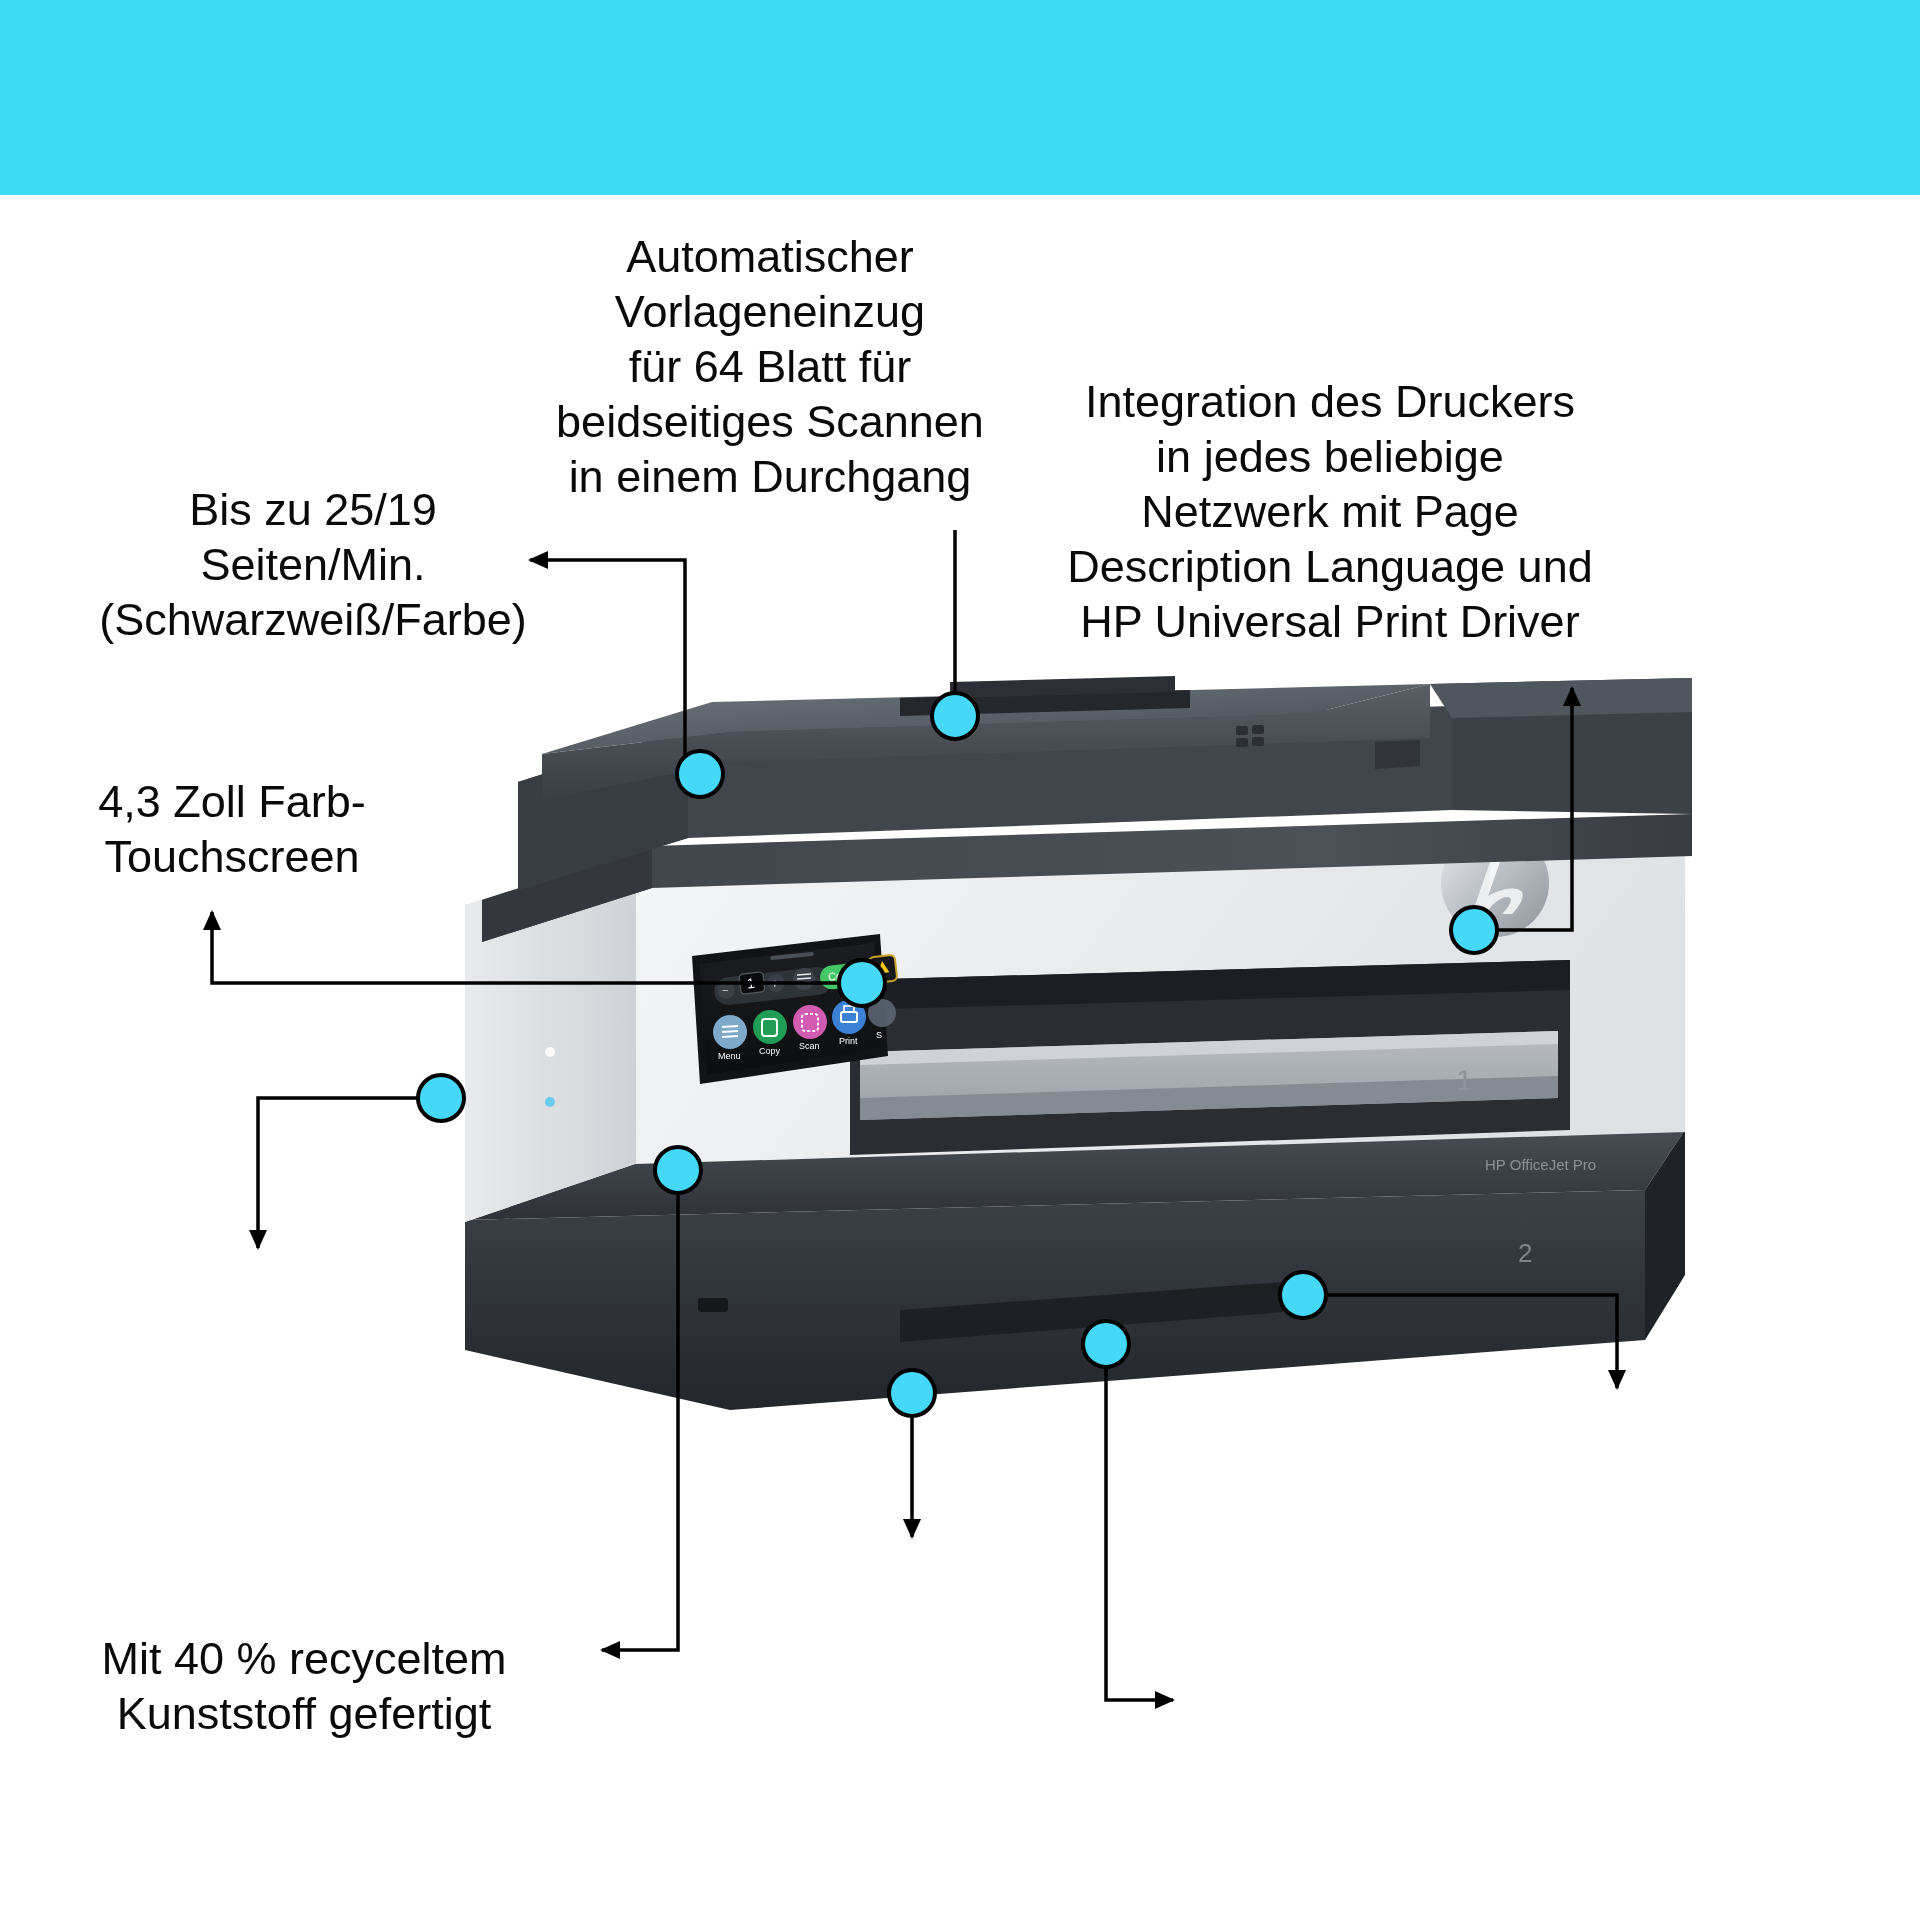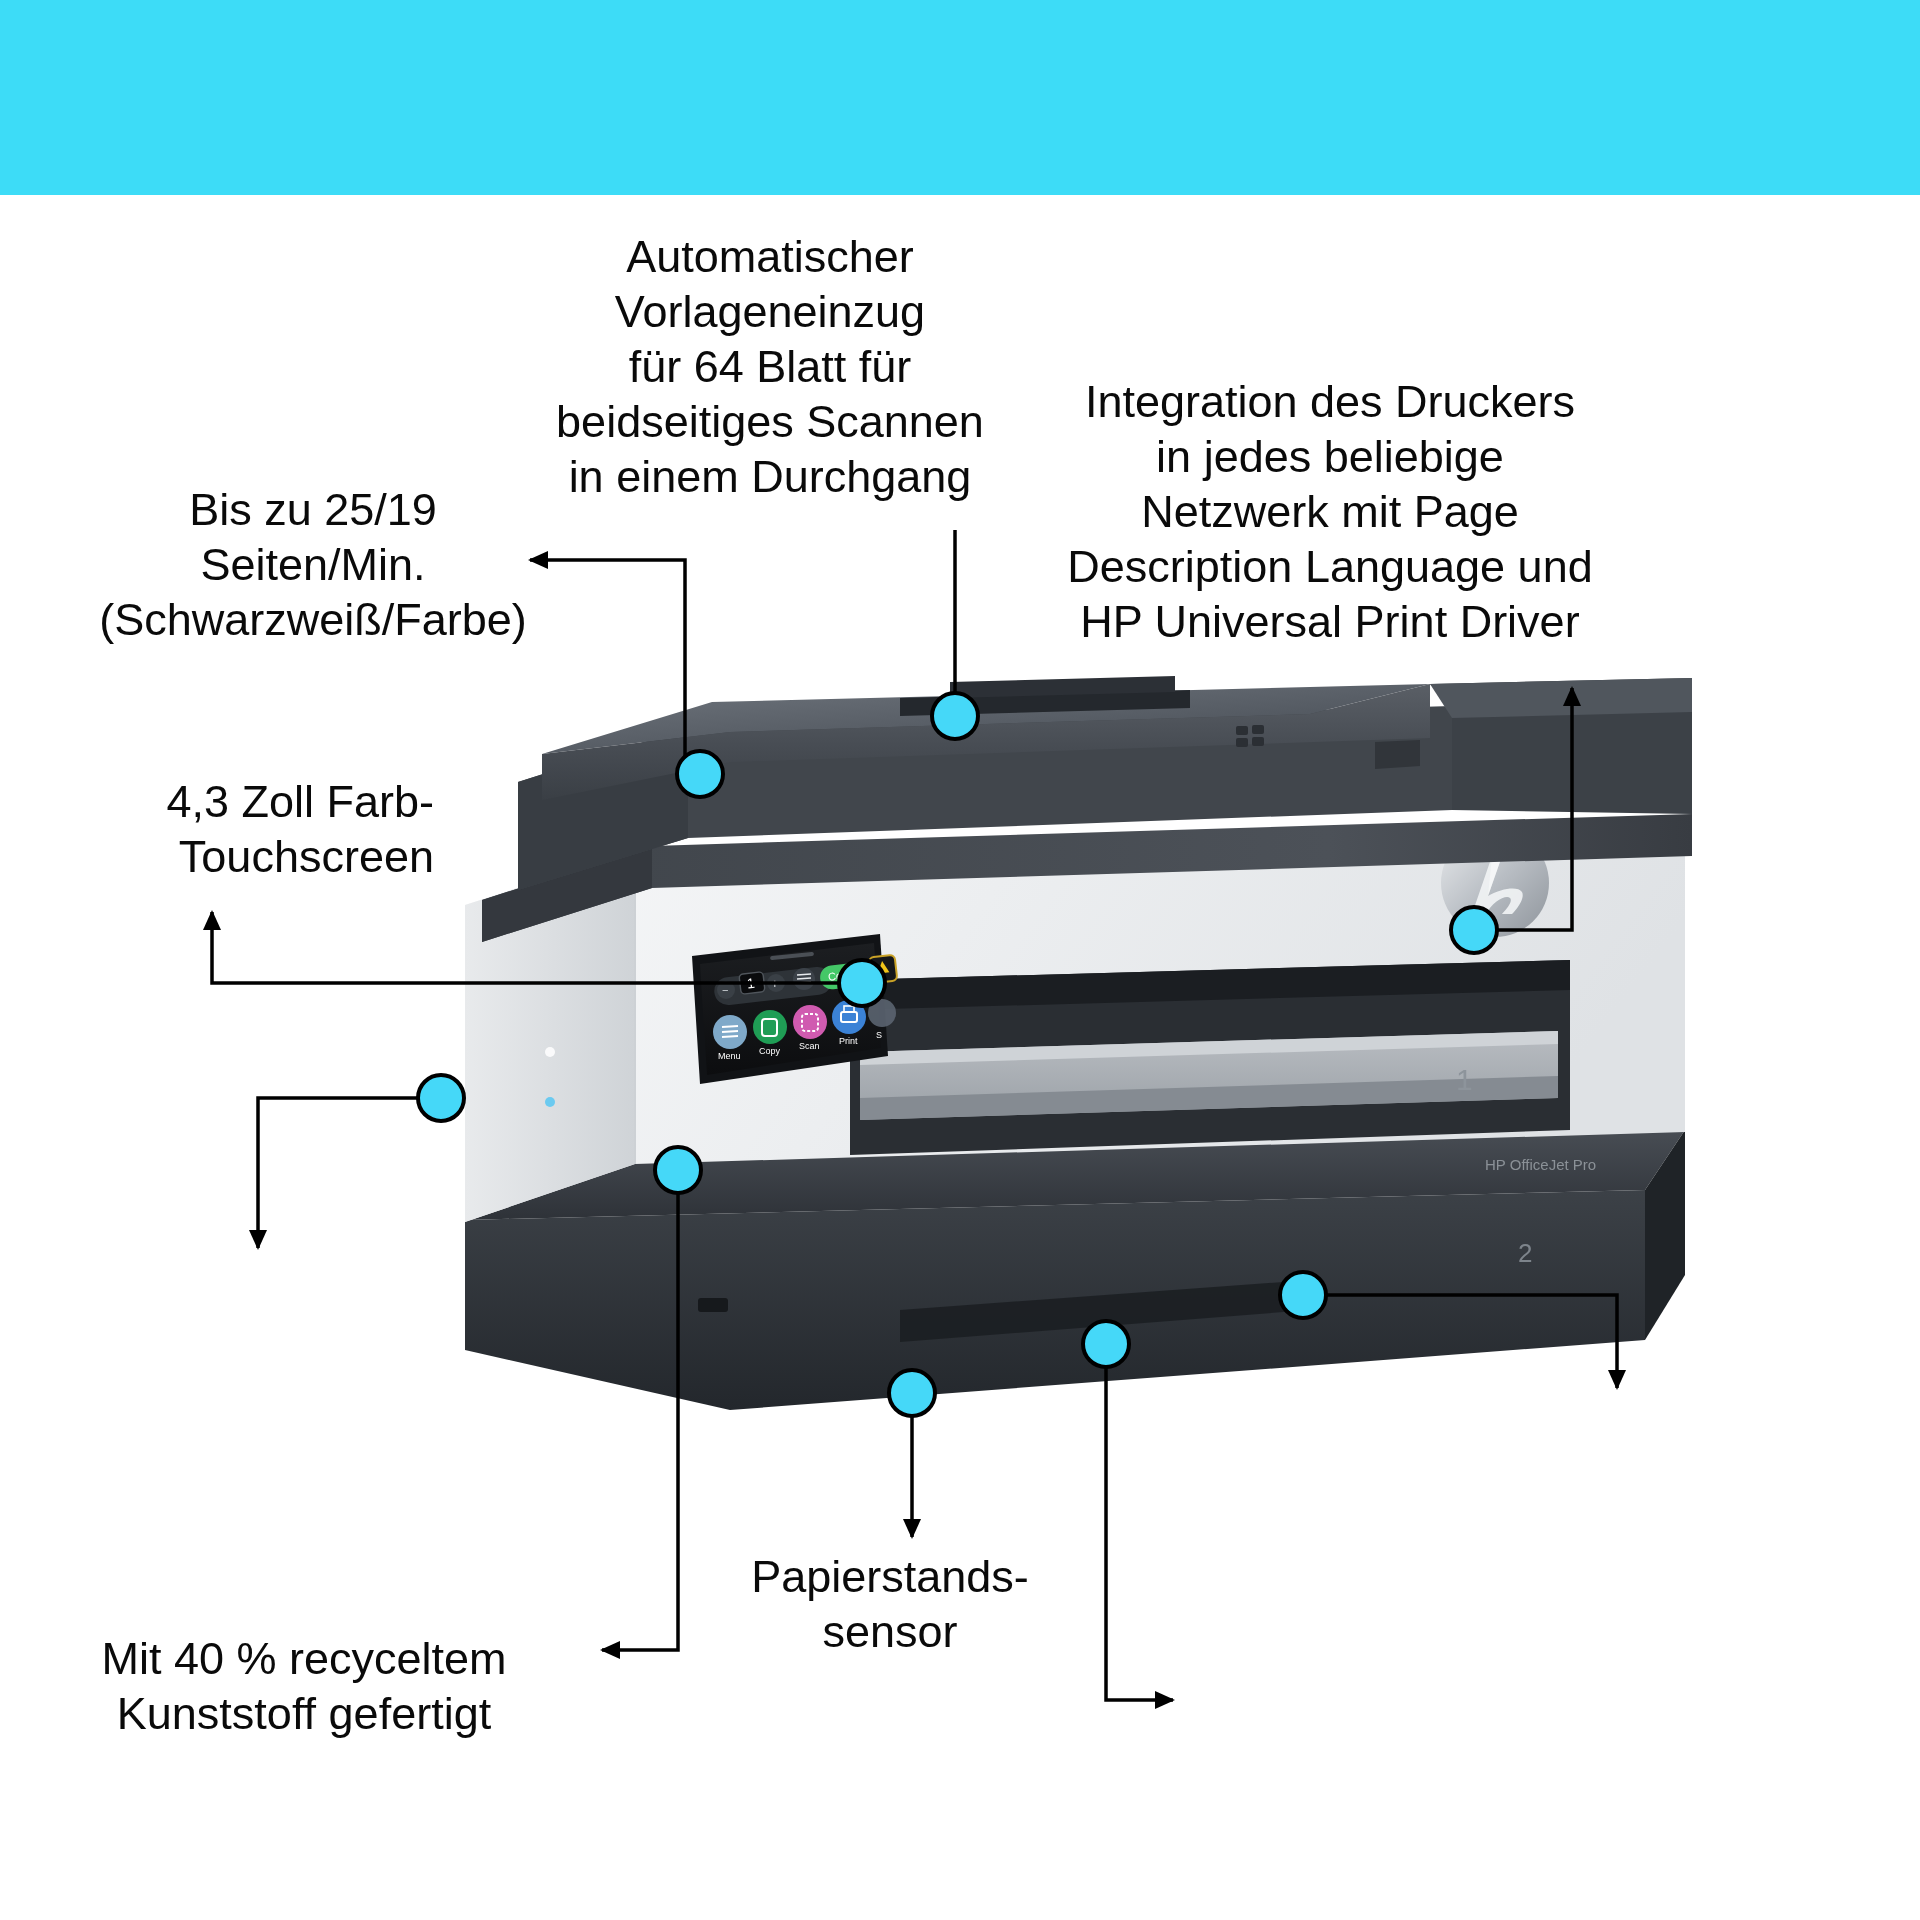--- a/index.html
+++ b/index.html
@@ -30,21 +30,21 @@
   
   .callout{
     position:absolute;
     font-size:45px;
     line-height:1.22;
     color:#0a0a0a;
     font-weight:400;
     white-space:pre-line;
   }
   .c-center{text-align:center;}
-  .c-left{text-align:right;margin-left:12px;}
+  .c-left{text-align:center;}
 
   #callout-adf      {left:525px; top:230px; width:490px;}
   #callout-speed    {left:48px;  top:483px; width:530px;}
   #callout-network  {left:1005px;top:375px; width:650px;}
   #callout-touch    {left:42px;  top:775px; width:380px;}
   #callout-connect  {left:42px;  top:1272px;width:420px;}
   #callout-recycled {left:39px;  top:1632px;width:530px;}
   #callout-paperlevel{left:700px;top:1550px;width:380px;}
   #callout-trays    {left:1185px;top:1660px;width:600px;}
   #callout-envelope {left:1350px;top:1400px;width:480px;}
@@ -294,18 +294,16 @@
 Description Language und
 HP Universal Print Driver</div>
 
   <div id="callout-touch" class="callout c-left">4,3 Zoll Farb-
 Touchscreen</div>
 
 
   <div id="callout-recycled" class="callout c-center">Mit 40 % recyceltem
 Kunststoff gefertigt</div>
 
-  <div id="callout-paperlevel" class="callout c-center">Papierstands-
-sensor</div>
 
 
 
 </div>
 
 </body></html>

